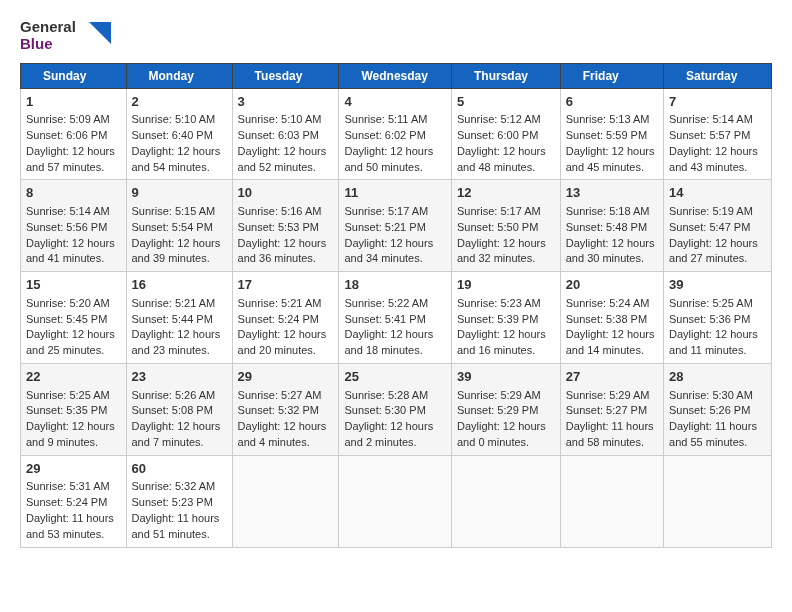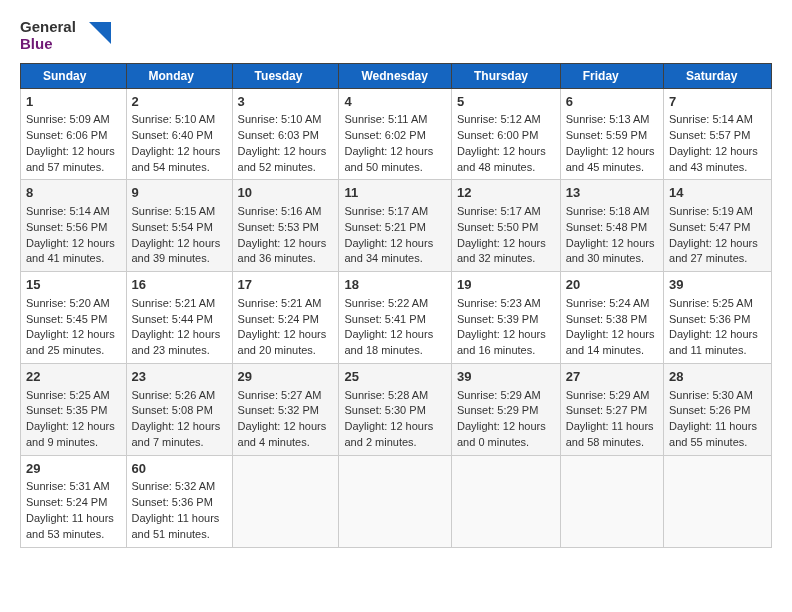--- a/index.html
+++ b/index.html
@@ -322,21 +322,21 @@
           <td>
             <span class="day-num">29</span>
             <div class="day-info">Sunrise: 5:31 AM
 Sunset: 5:24 PM
 Daylight: 11 hours
 and 53 minutes.</div>
           </td>
           <td>
             <span class="day-num">60</span>
             <div class="day-info">Sunrise: 5:32 AM
-Sunset: 5:36 PM
+Sunset: 5:23 PM
 Daylight: 11 hours
 and 51 minutes.</div>
           </td>
           <td class="empty-cell"></td>
           <td class="empty-cell"></td>
           <td class="empty-cell"></td>
           <td class="empty-cell"></td>
           <td class="empty-cell"></td>
         </tr>
       </tbody>

